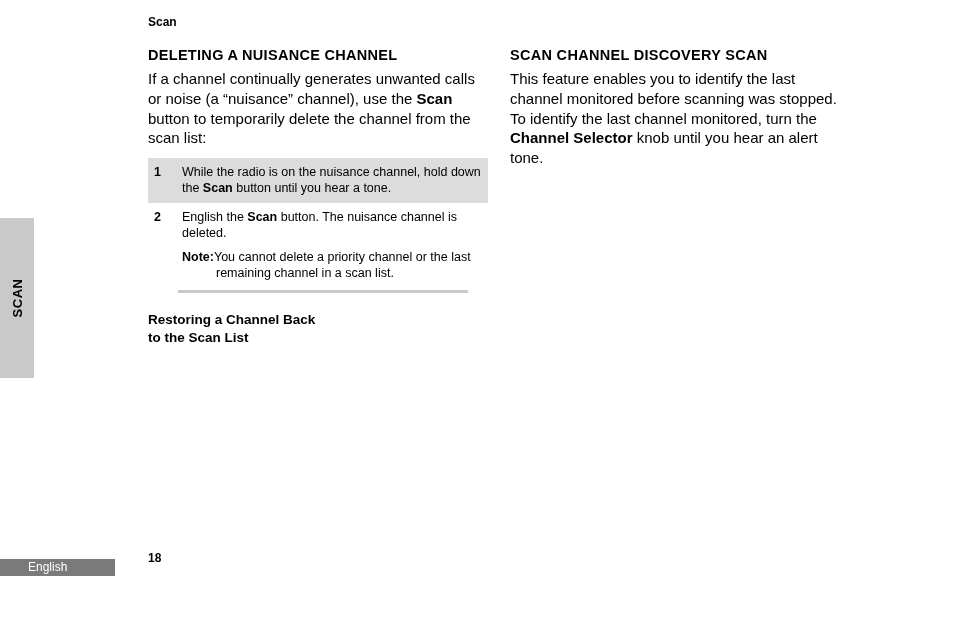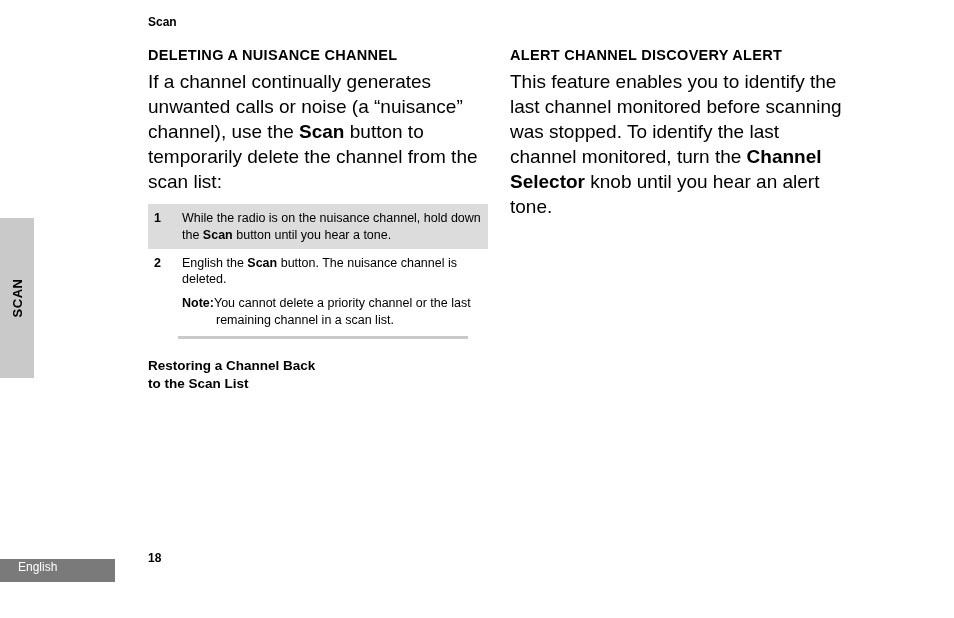--- a/index.html
+++ b/index.html
@@ -30,26 +30,26 @@
     font-weight: bold;
     letter-spacing: 0.5px;
     color: #000;
     white-space: nowrap;
   }
   .footer-bar {
     position: absolute;
     left: 0;
     top: 559px;
     width: 115px;
-    height: 23px;
+    height: 17px;
     background: #7a7a7a;
     color: #fff;
     font-size: 12px;
     line-height: 17px;
-    padding-left: 18px;
+    padding-left: 28px;
     box-sizing: border-box;
   }
   .page-number {
     position: absolute;
     left: 148px;
     top: 541px;
     font-size: 12px;
     font-weight: bold;
     margin-top: 10px;
   }
@@ -72,21 +72,21 @@
   .col {
     width: 340px;
   }
   .sec-title {
     font-size: 14.5px;
     font-weight: bold;
     letter-spacing: 0.3px;
     margin: 0 0 6px 0;
   }
   .body-text {
-    font-size: 19px;
+    font-size: 15px;
     line-height: 1.32;
     margin: 0 0 10px 0;
     color: #000;
   }
   .steps {
     border-collapse: collapse;
     width: 100%;
     margin-top: 2px;
   }
   .steps td {
@@ -184,20 +184,20 @@
         </table>
       <div class="divider"></div>
 
       <div class="sub-title">
         <span>Restoring a Channel Back</span><br>
         <span>to the Scan List</span>
       </div>
     </div>
 
     <div class="col">
-      <div class="sec-title">ALERT CHANNEL DISCOVERY ALERT</div>
+      <div class="sec-title">SCAN CHANNEL DISCOVERY SCAN</div>
       <p class="body-text">
         <span>This feature enables you to identify the last channel monitored before scanning was stopped. To identify the last channel moni­tored, turn the </span><b>Channel Selector</b><span> knob until you hear an alert tone.</span>
       </p>
     </div>
 
   </div>
 </div>
 
 </body></html>

